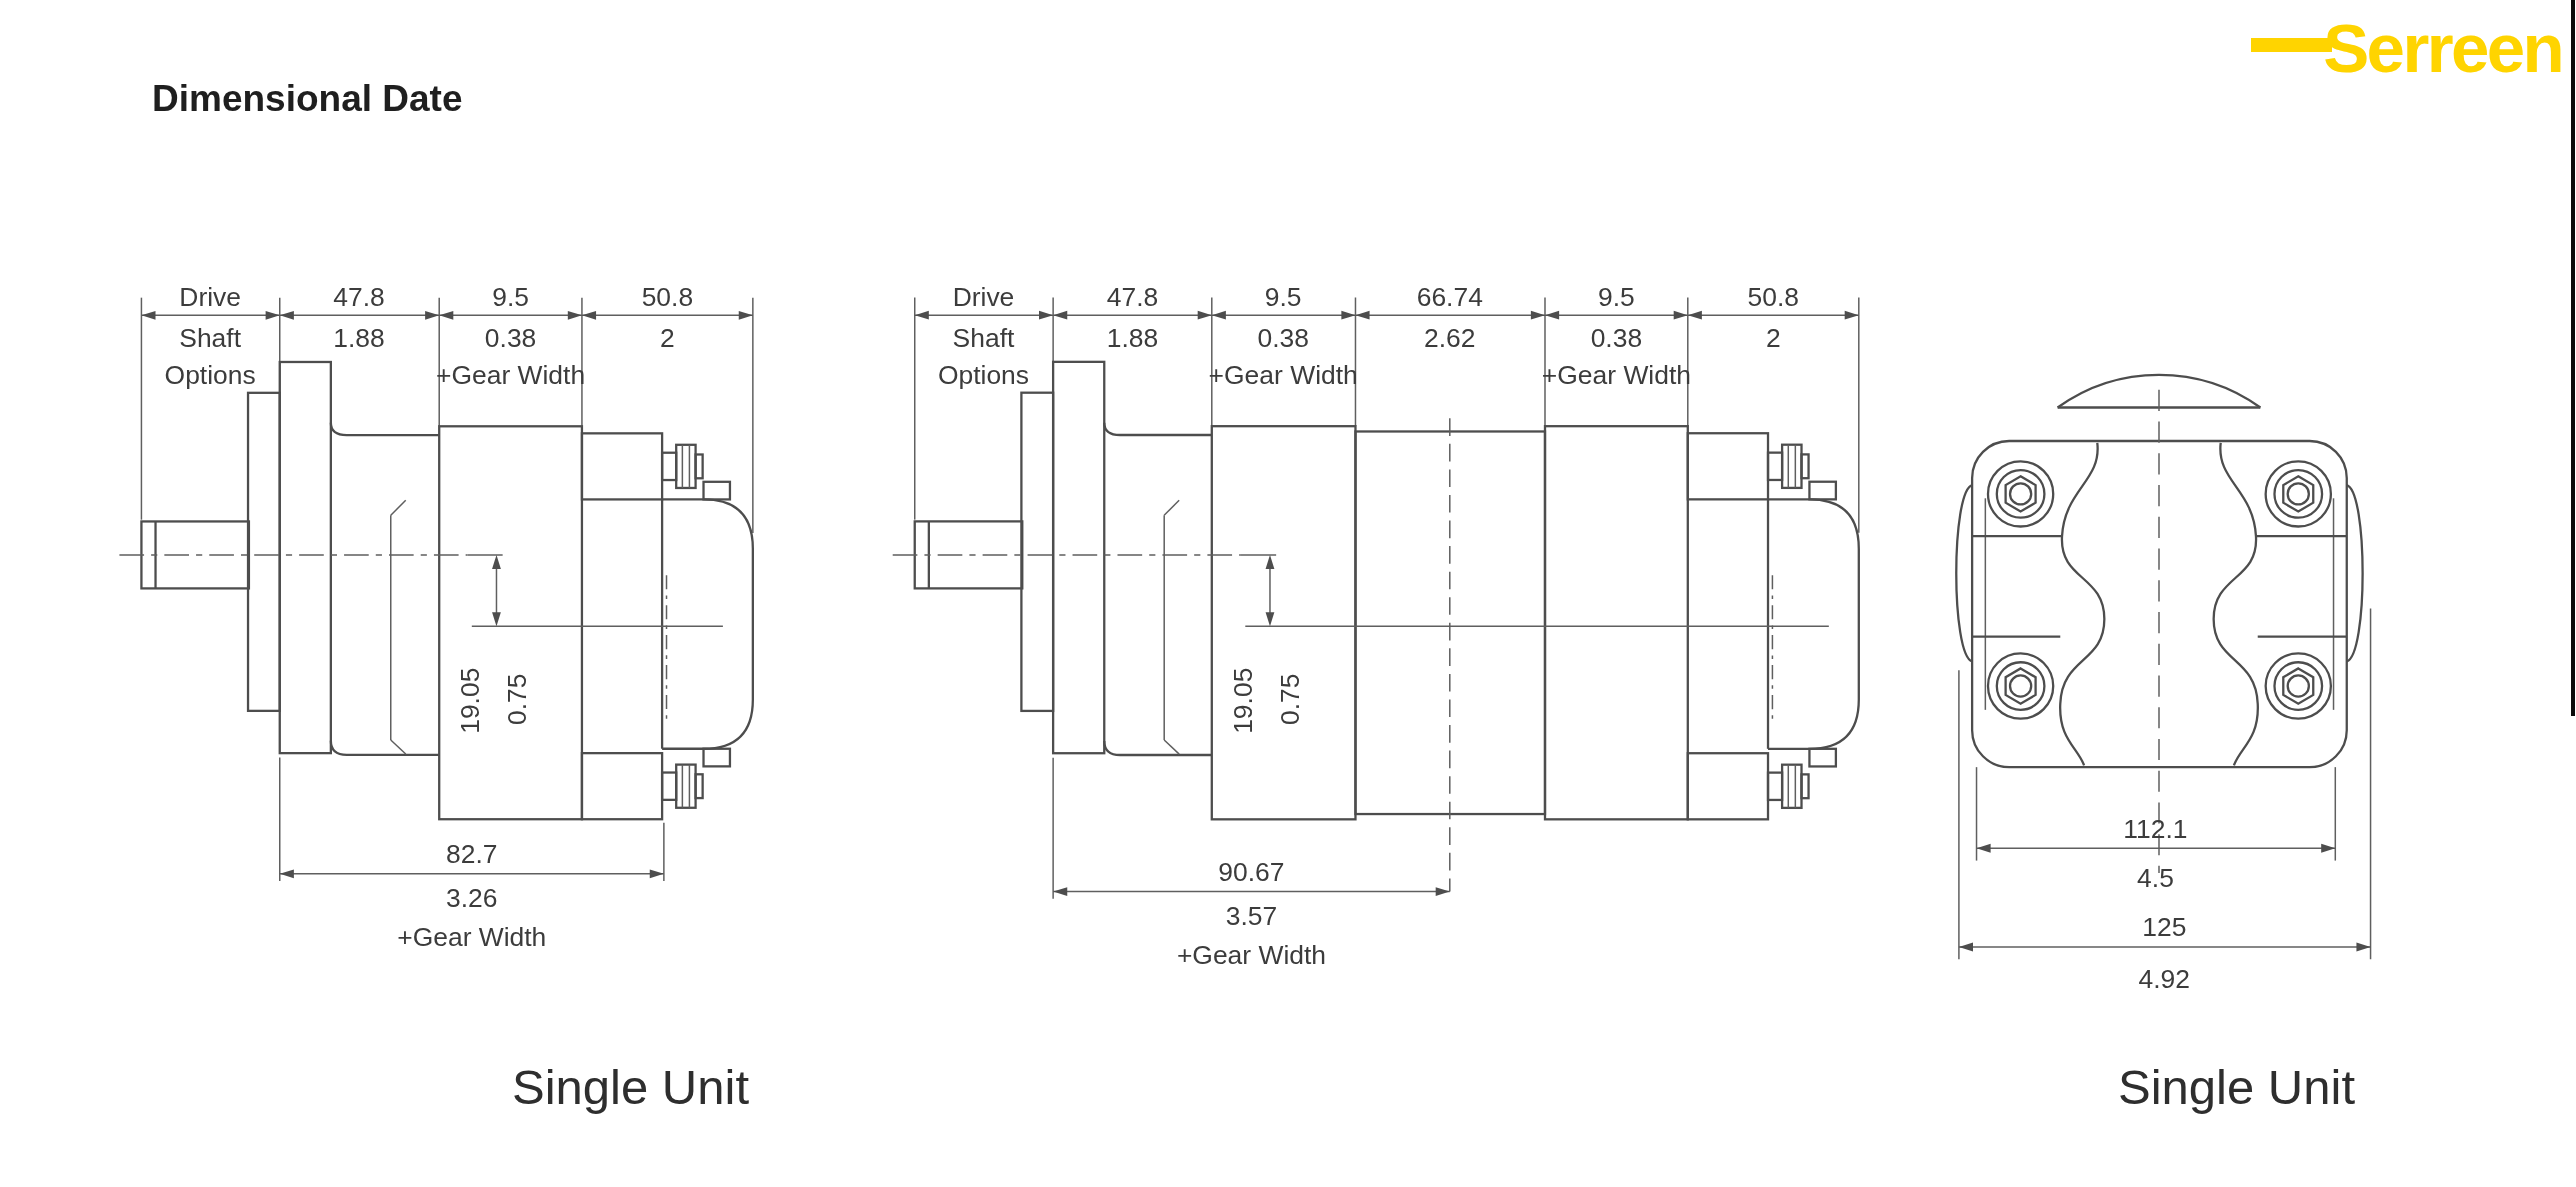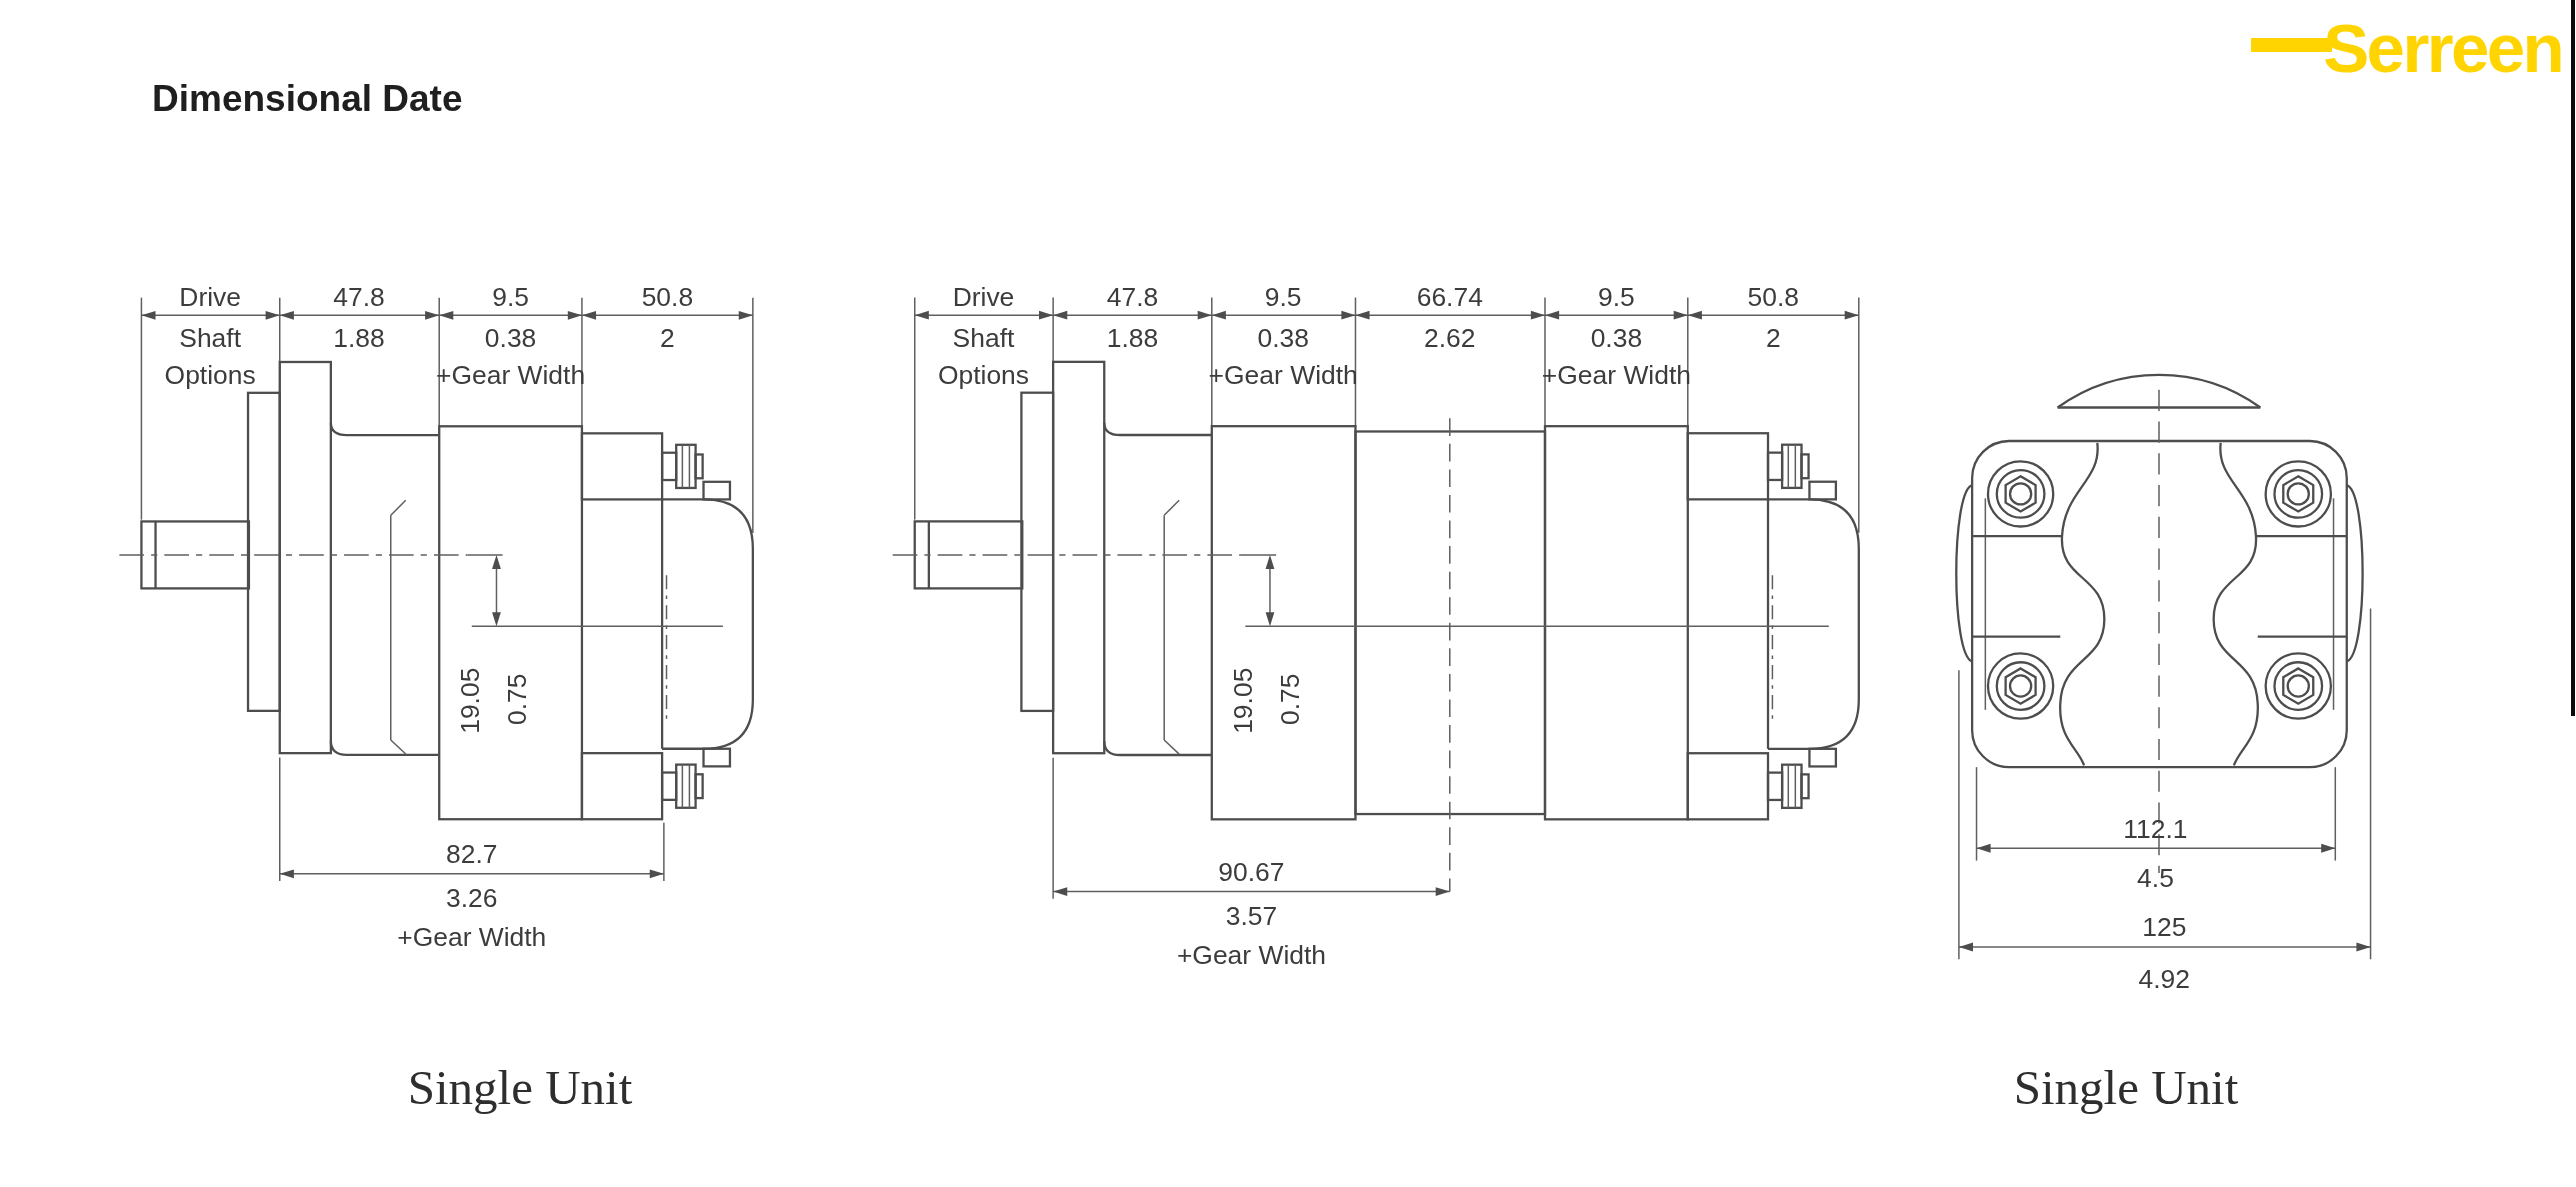--- a/index.html
+++ b/index.html
@@ -6,22 +6,22 @@
   #stage{position:relative;width:2576px;height:1188px;background:#ffffff;overflow:hidden;
          font-family:"Liberation Sans","DejaVu Sans",sans-serif;}
   .page-title{position:absolute;left:130px;top:78px;font-size:37px;font-weight:700;
               color:#1f1f1f;letter-spacing:0px;margin-left:22px;}
   .logo{position:absolute;top:8.8px;right:14px;display:flex;align-items:center;}
   .logo-bar{width:81px;height:14px;background:#FFD400;margin-right:-8.8px;margin-top:-7px;}
   .logo-text{font-size:69px;font-weight:700;color:#FFD400;letter-spacing:-2.6px;
              font-family:"Liberation Sans",sans-serif;}
   .right-border{position:absolute;left:2571px;top:0;width:3.5px;height:716px;background:#0a0a0a;}
   .fig{position:absolute;}
-  .caption{position:absolute;font-family:Liberation Serif, serif;
-           font-size:49px;color:#2e2e2e;text-align:center;width:458px;}
+  .caption{position:absolute;font-family:Liberation Sans, sans-serif;
+           font-size:49px;color:#2e2e2e;text-align:right;width:458px;}
   svg text{font-family:"Liberation Sans","DejaVu Sans",sans-serif;font-size:30px;fill:#3c3c3c;}
   svg .outline{stroke:#4d4d4d;stroke-width:2.6;fill:none;}
   svg .thin{stroke:#5f5f5f;stroke-width:1.7;fill:none;}
   svg .arrow{fill:#4d4d4d;stroke:none;}
 </style>
 </head>
 <body>
 
 <div id="stage">
 

